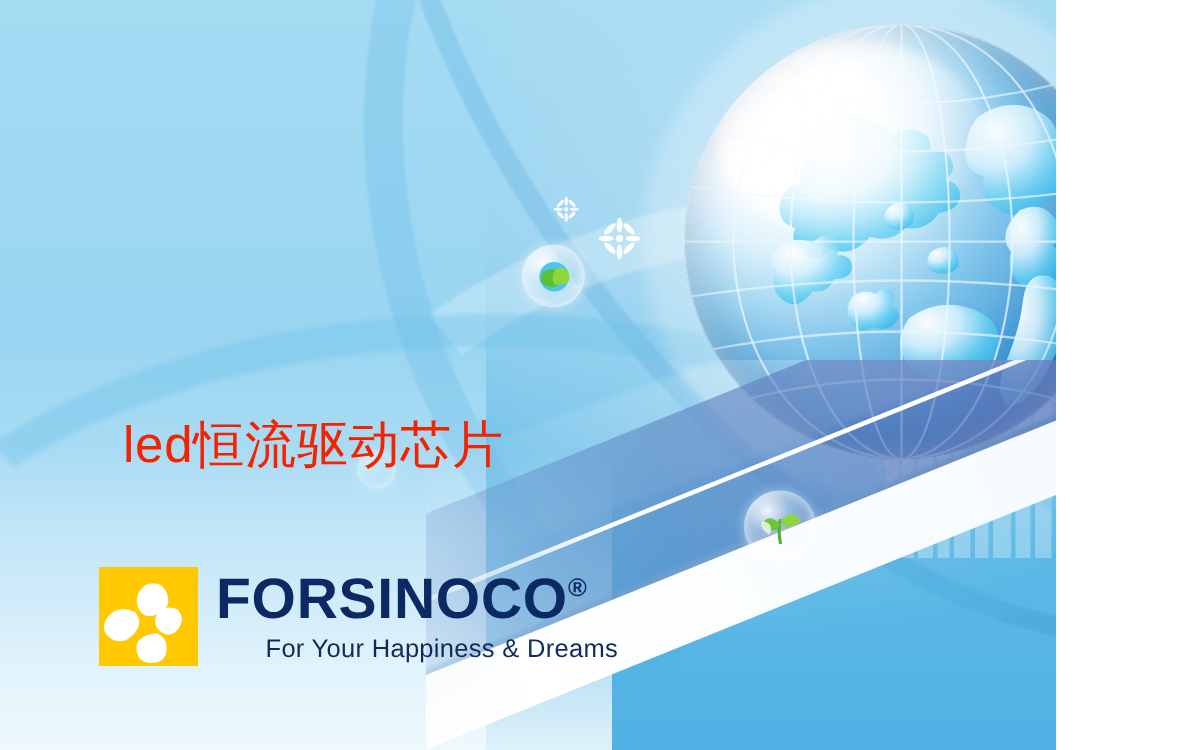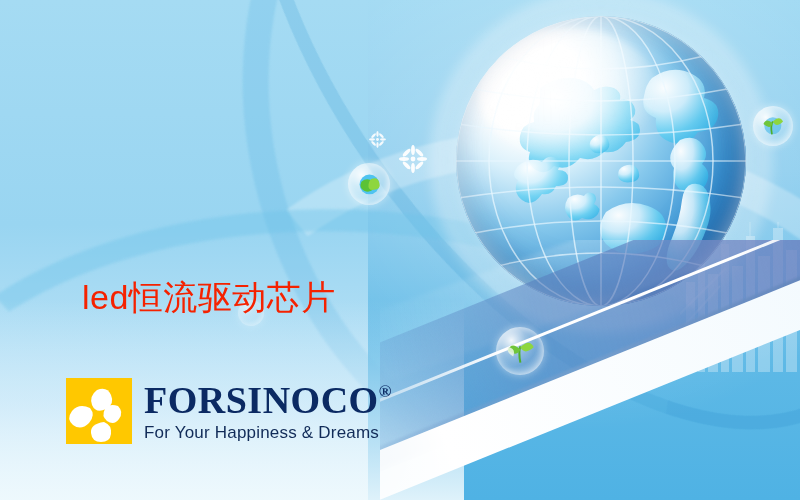--- a/index.html
+++ b/index.html
@@ -7,21 +7,21 @@
     margin: 0;
     padding: 0;
     background: #ffffff;
   }
   body {
     font-family: "Liberation Sans", sans-serif;
   }
 
   #banner {
     position: relative;
-    width: 800px;
+    width: 704px;
     height: 500px;
     overflow: hidden;
     background: linear-gradient(160deg, #9ed7f2 0%, #8ccdee 30%, #76c2e9 60%, #cfe9f8 100%);
   }
 
   
   .bg-base {
     position: absolute;
     inset: 0;
     background:
@@ -239,40 +239,41 @@
     gap: 12px;
   }
   .logo-mark {
     width: 66px; height: 66px;
     background: #ffc800;
     display: block;
     flex: 0 0 auto;
   }
   .logo-text { display: flex; flex-direction: column; line-height: 1; }
   .logo-word {
-    font-family: Liberation Serif, serif;
+    font-family: Liberation Sans, sans-serif;
     font-size: 38px;
     font-weight: bold;
     color: #0b2a63;
     letter-spacing: 0.5px;
     display: flex;
     align-items: flex-start;
   }
   .logo-reg {
     font-size: 17px;
     font-weight: bold;
     line-height: 1;
     margin-top: 2px;
   }
   .logo-tagline {
     font-family: "Liberation Sans", sans-serif;
     font-size: 17px;
     color: #112b58;
     letter-spacing: 0.2px;
     margin-top: 5px;
+    margin-left: 33px;
   }
 </style>
 </head>
 <body>
 
 <div id="banner">
 
   <div class="bg-base"></div>
   <div class="bg-left-wash"></div>
 

